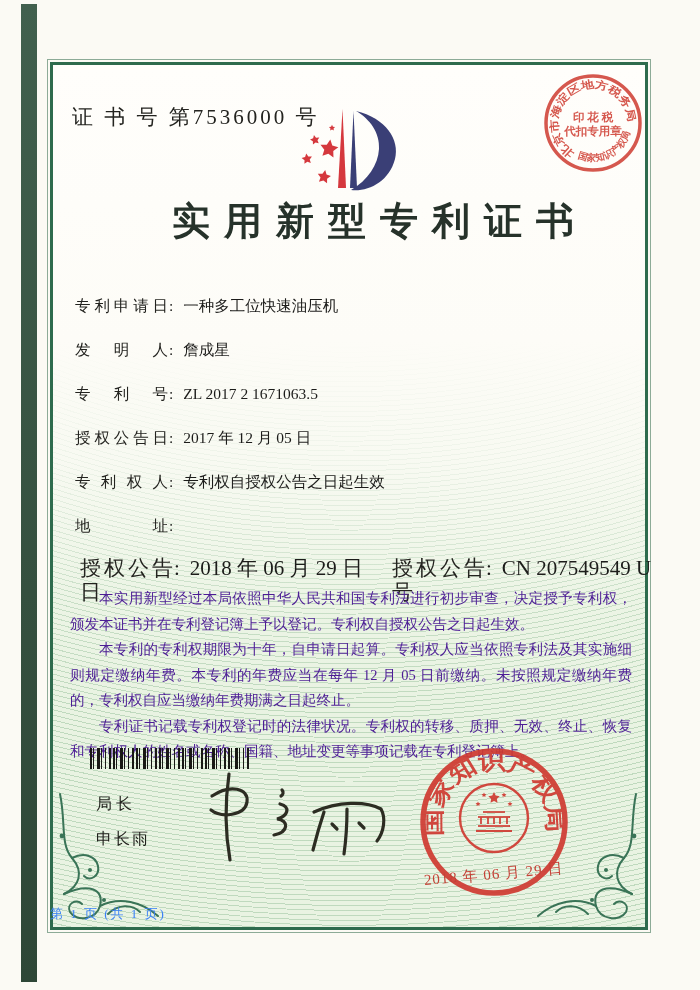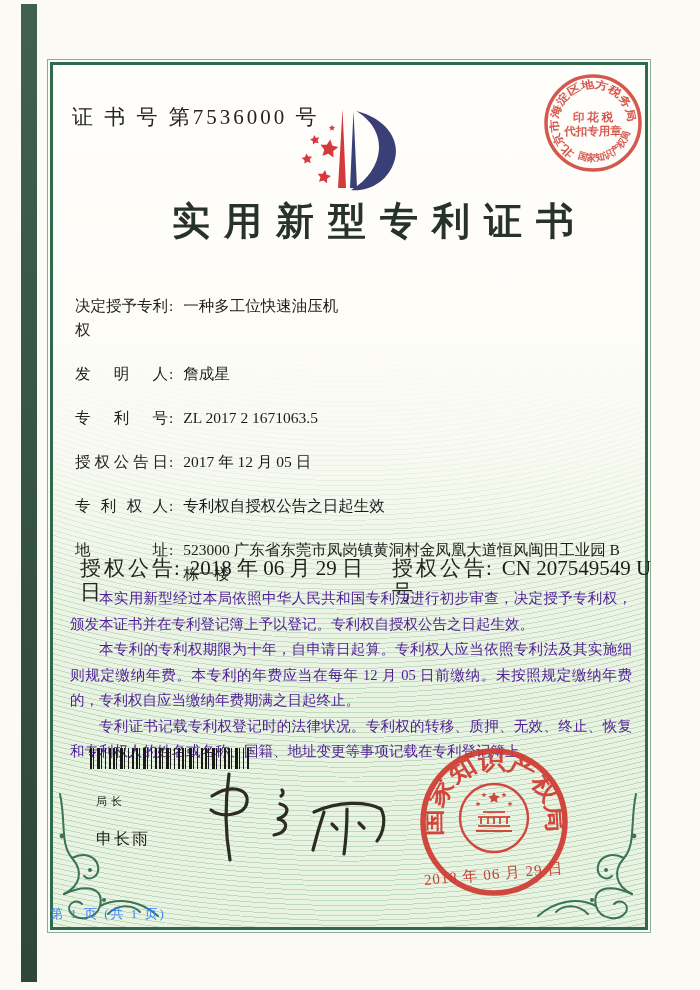--- a/index.html
+++ b/index.html
@@ -29,31 +29,31 @@
   }
   .title{
     position:absolute;left:50px;top:196px;width:592px;text-align:center;
     font-size:38px;font-weight:bold;letter-spacing:14px;color:#26322a;text-indent:14px;padding-left:27px;
   }
   .logo{position:absolute;left:272px;top:102px;}
   .fields{position:absolute;left:75px;top:294px;width:562px;}
   .frow{display:flex;align-items:flex-start;margin-bottom:20px;font-size:15.5px;line-height:24px;}
   .flabel{display:inline-block;width:93px;text-align:justify;text-align-last:justify;flex:none;color:#23231f;}
   .fcolon{flex:none;margin:0 10px 0 1px;}
-  .fvalue{flex:none;max-width:448px;color:#1c1c1a;}
+  .fvalue{flex:none;max-width:448px;color:#1c1c1a;text-align:center;}
   .grant-row{position:absolute;left:80px;top:556px;width:562px;display:flex;font-size:21px;line-height:24px;}
   .grant-left{display:flex;width:312px;flex:none;}
   .grant-right{display:flex;flex:auto;}
   .paras{position:absolute;left:70px;top:586px;width:562px;font-size:14.5px;line-height:25.5px;text-align:justify;color:#4c1d95;}
   .paras p{margin:0;text-indent:2em;}
   .barcode{
     position:absolute;left:90px;top:748px;width:160px;height:21px;
     background:repeating-linear-gradient(90deg,#191915 0 2px,transparent 2px 3px,#191915 3px 4px,transparent 4px 7px,#191915 7px 10px,transparent 10px 11px,#191915 11px 12px,transparent 12px 15px,#191915 15px 16px,transparent 16px 19px,#191915 19px 21px,transparent 21px 23px);
   }
-  .director-title{position:absolute;left:96px;top:794px;font-size:11px;letter-spacing:4px;color:#20201c;font-family:"Liberation Sans","DejaVu Sans",sans-serif;}
+  .director-title{position:absolute;left:96px;top:794px;font-size:16px;letter-spacing:4px;color:#20201c;font-family:"Liberation Sans","DejaVu Sans",sans-serif;}
   .director-name{position:absolute;left:96px;top:829px;font-size:16px;letter-spacing:2px;color:#20201c;font-family:"Liberation Sans","DejaVu Sans",sans-serif;text-align:right;}
   .signature{position:absolute;left:196px;top:760px;}
   .seal{position:absolute;left:410px;top:738px;}
   .seal text{font-family:"Liberation Serif","DejaVu Serif",serif;}
   .tax-stamp{position:absolute;left:528px;top:58px;}
   .tax-stamp text{font-family:"Liberation Serif","DejaVu Serif",serif;}
   .footer{position:absolute;left:50px;top:905px;width:592px;text-align:left;font-size:13px;letter-spacing:2px;color:#3b82f6;}
   .orn{position:absolute;}
 </style>
 </head>
@@ -105,21 +105,21 @@
     <g fill="#3a3f76">
       <polygon points="78,86 85,86 81.5,9"></polygon>
       <path d="M84,9 C114,16 128,38 123,57 C117,80 96,90 79,88 C96,78 106,63 107,47 C108,31 98,17 84,9 Z"></path>
     </g>
   </svg>
 
   <div class="title">实用新型专利证书</div>
 
   <div class="fields">
     <div class="frow">
-      <span class="flabel">决定授予专利权</span>
+      <span class="flabel">专利申请日</span>
         <span class="fcolon">:</span>
         <span class="fvalue">一种多工位快速油压机</span>
     </div>
     <div class="frow">
       <span class="flabel">发明人</span>
         <span class="fcolon">:</span>
         <span class="fvalue">詹成星</span>
     </div>
     <div class="frow">
       <span class="flabel">专利号</span>
@@ -132,21 +132,20 @@
         <span class="fvalue">2017 年 12 月 05 日</span>
     </div>
     <div class="frow">
       <span class="flabel">专利权人</span>
         <span class="fcolon">:</span>
         <span class="fvalue">专利权自授权公告之日起生效</span>
     </div>
     <div class="frow">
       <span class="flabel">地址</span>
         <span class="fcolon">:</span>
-        <span class="fvalue">523000 广东省东莞市凤岗镇黄洞村金凤凰大道恒风闽田工业园 B 栋一楼</span>
     </div>
   </div>
 
   <div class="grant-row">
     <div class="grant-left">
       <span class="flabel">授权公告日</span>
         <span class="fcolon">:</span>
         <span class="fvalue">2018 年 06 月 29 日</span>
     </div>
     <div class="grant-right">

